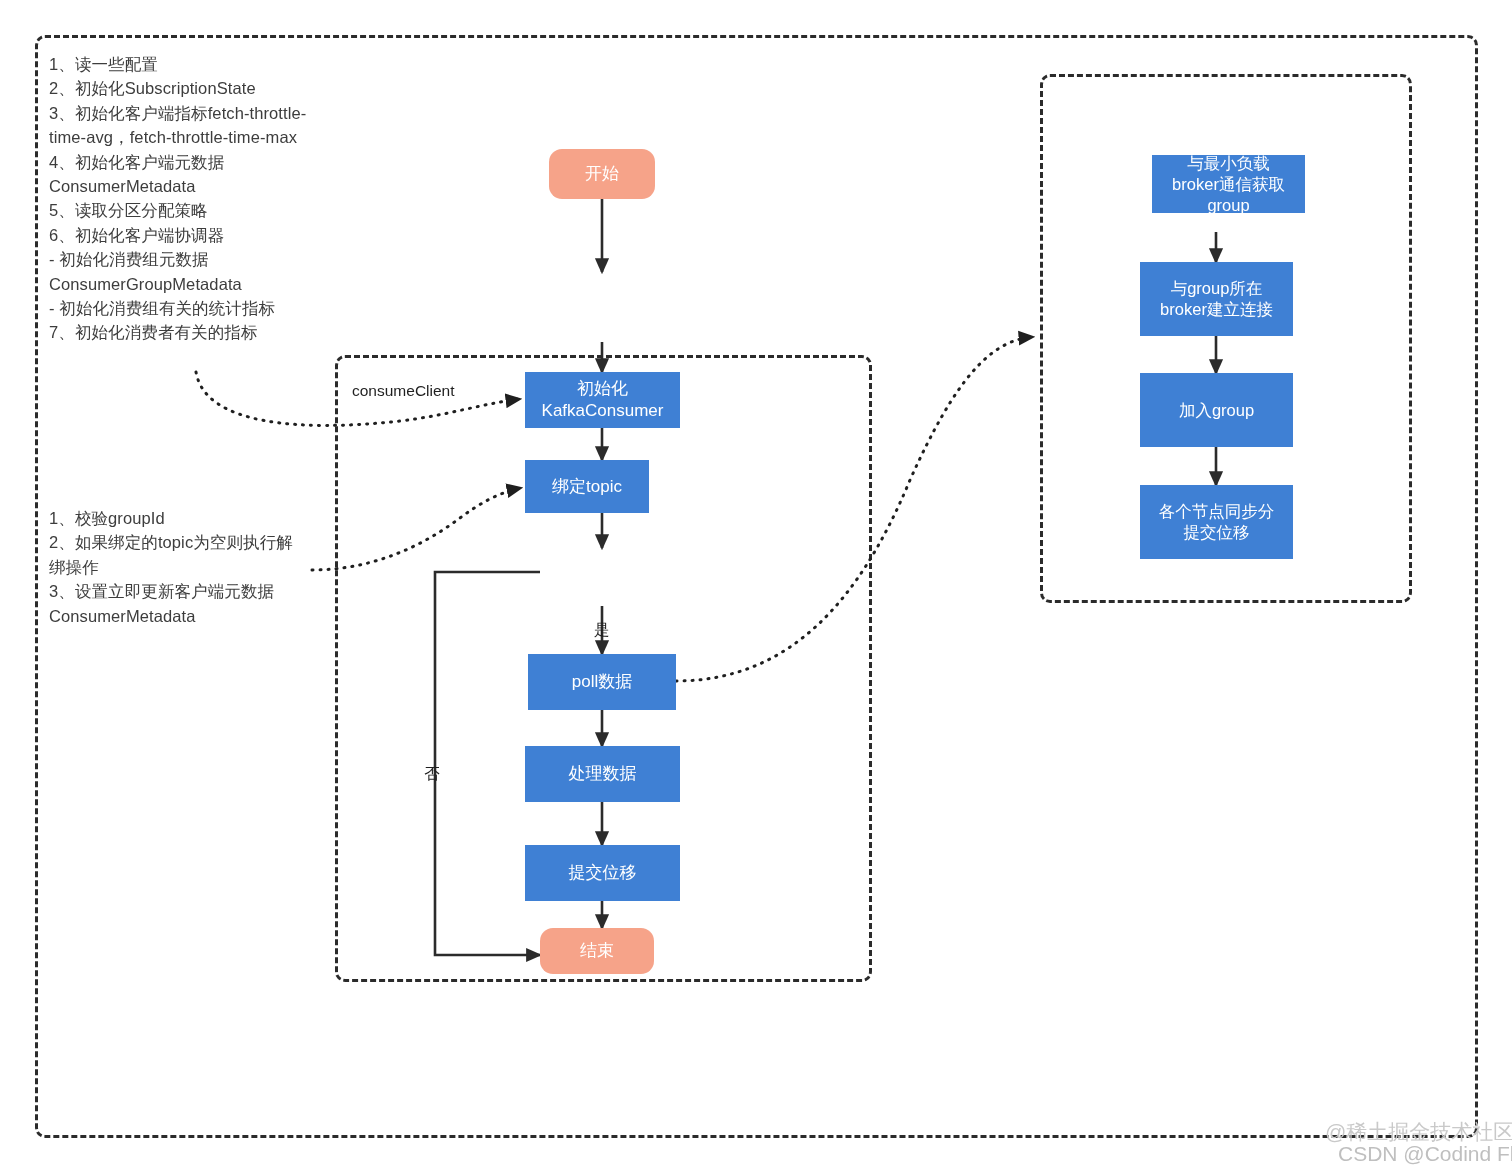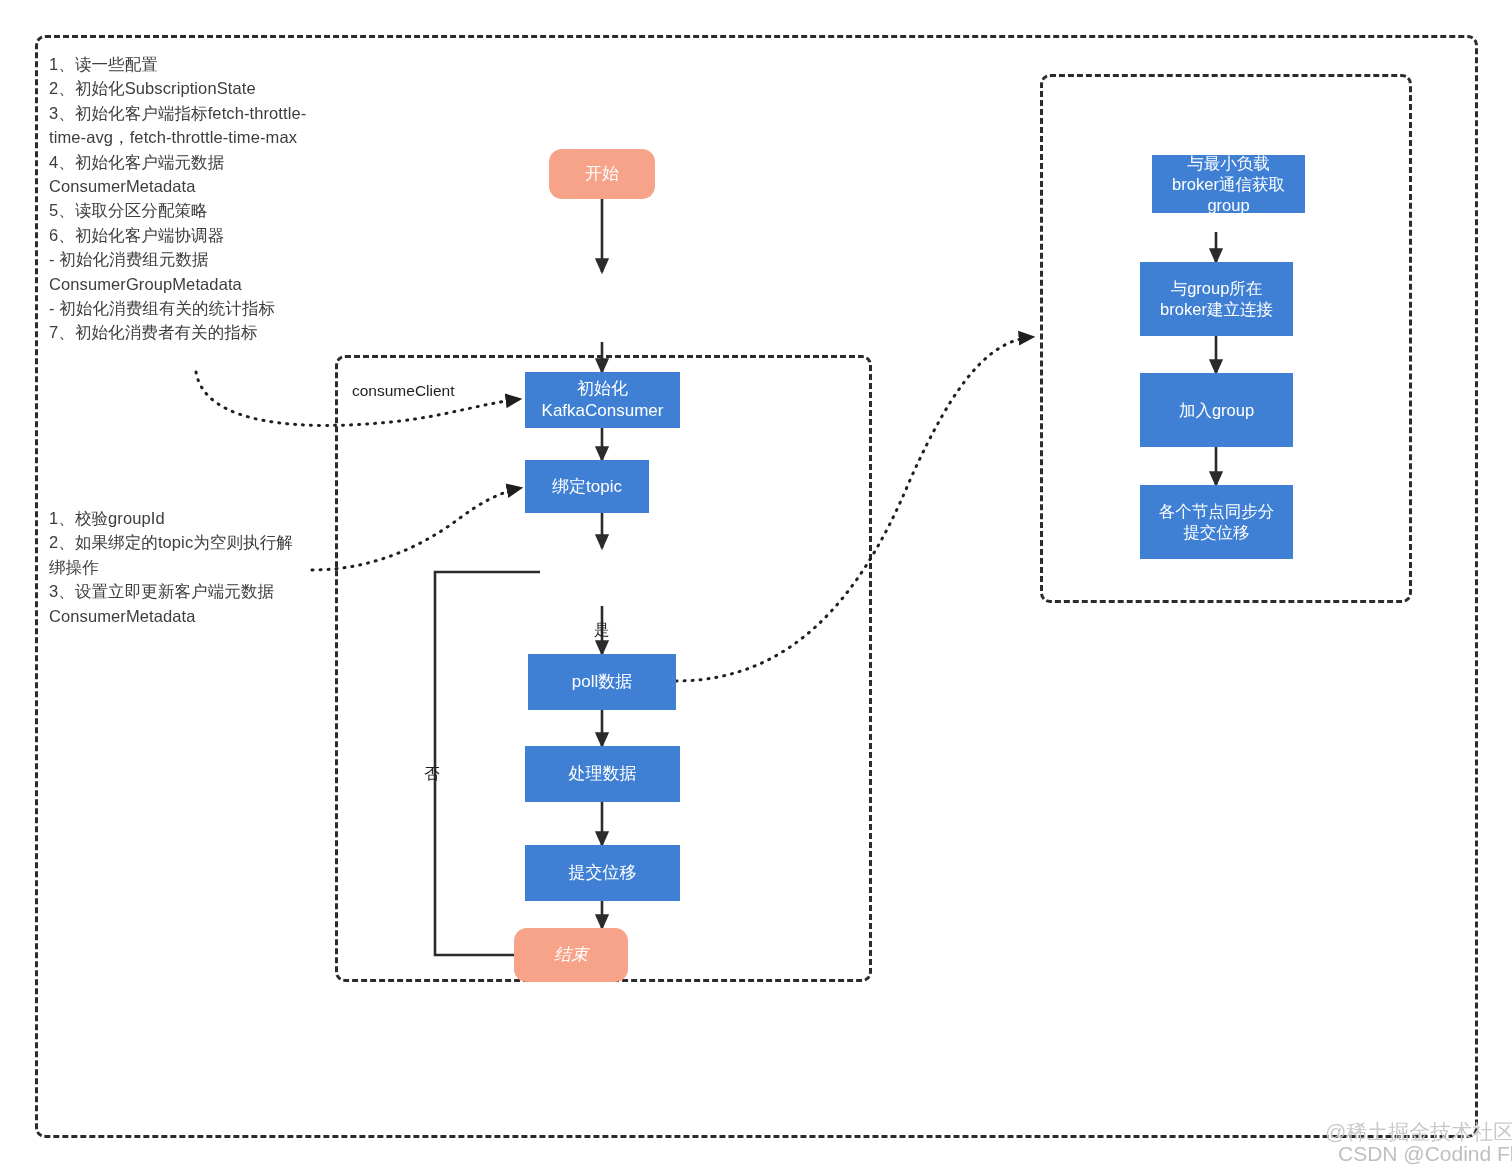--- a/index.html
+++ b/index.html
@@ -191,21 +191,21 @@
 
   <div class="node process" style="left:525px; top:460px; width:124px; height:53px;">绑定topic</div>
 
 
   <div class="node process" style="left:528px; top:654px; width:148px; height:56px;">poll数据</div>
 
   <div class="node process" style="left:525px; top:746px; width:155px; height:56px;">处理数据</div>
 
   <div class="node process" style="left:525px; top:845px; width:155px; height:56px;">提交位移</div>
 
-  <div class="node terminator" style="left:514px; top:928px; width:114px; height:54px;font-style:italic;">结束</div>
+  <div class="node terminator" style="left:540px; top:928px; width:114px; height:46px;">结束</div>
 
   <div class="edge-label" style="left:352px; top:382px;">consumeClient</div>
   <div class="edge-label" style="left:594px; top:620px;">是</div>
   <div class="edge-label vertical" style="left:421px; top:755px;">否</div>
 
   <div class="node process" style="left:1140px; top:155px; width:153px; height:58px; white-space:pre-line; font-size:16.5px; line-height:21px;margin-left:12px;">与最小负载
 broker通信获取
 group</div>
 
   <div class="node process" style="left:1140px; top:262px; width:153px; height:74px; white-space:pre-line; font-size:16.5px; line-height:21px;">与group所在

